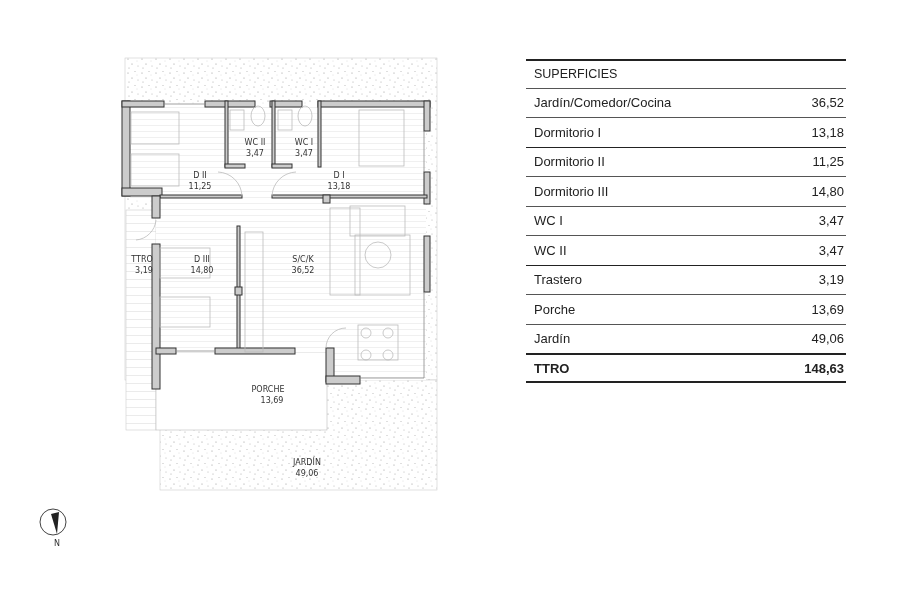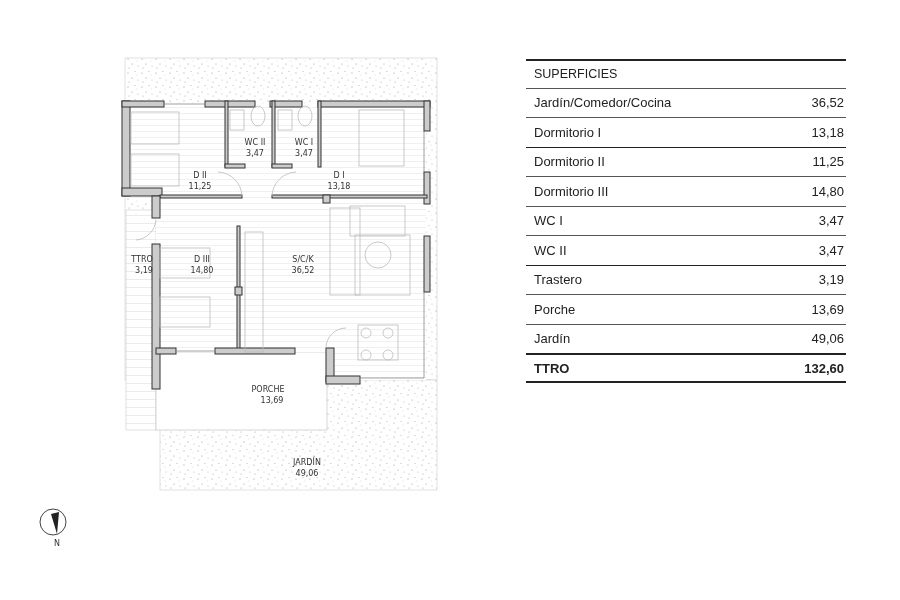--- a/index.html
+++ b/index.html
@@ -193,15 +193,15 @@
   <div class="row">
     <span>Porche</span>
     <span>13,69</span>
   </div>
   <div class="row thick">
     <span>Jardín</span>
     <span>49,06</span>
   </div>
   <div class="row total">
     <span>TTRO</span>
-    <span>132,60</span>
+    <span>148,63</span>
   </div>
 </div>
 
 </body></html>

